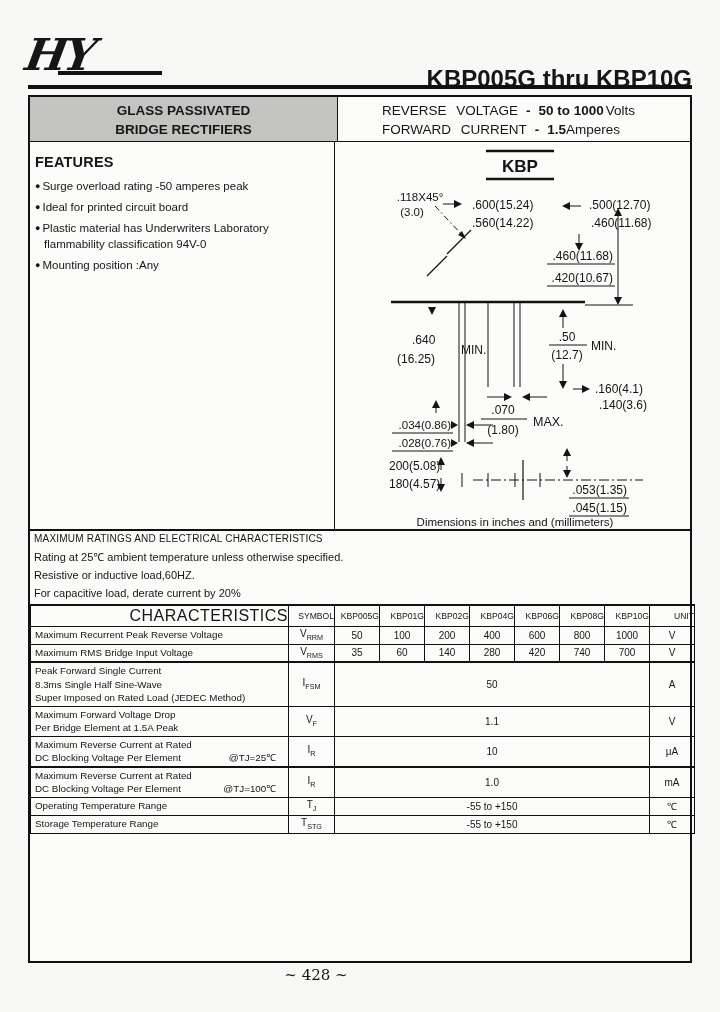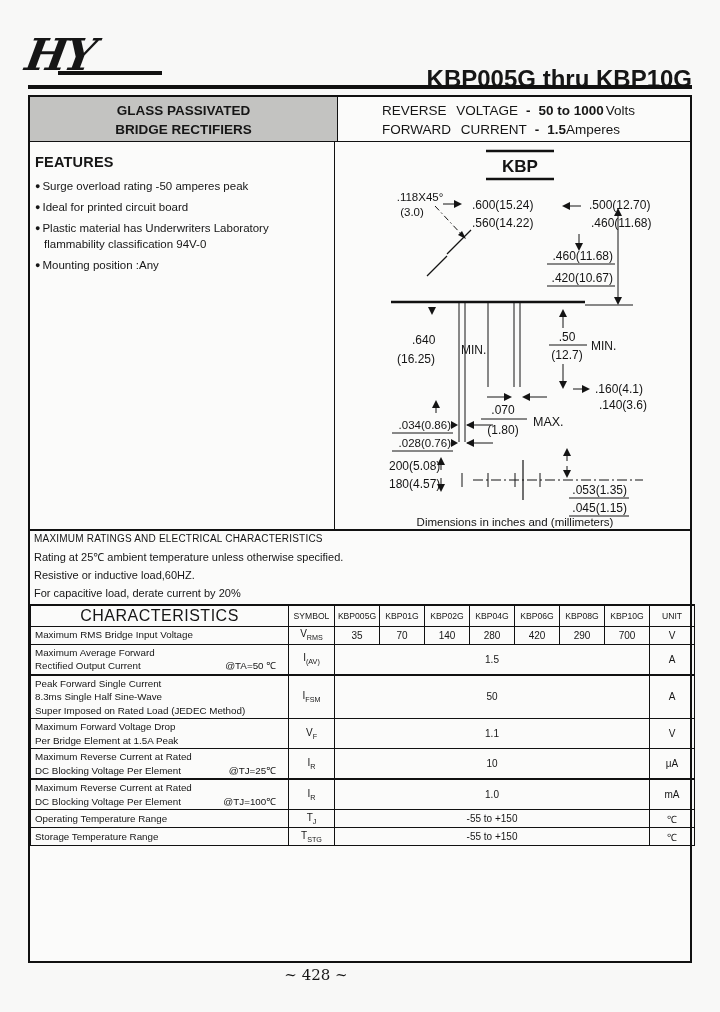--- a/index.html
+++ b/index.html
@@ -49,21 +49,21 @@
   .dthick { stroke:#111; stroke-width:2.4; fill:none; }
   .dthin { stroke:#141414; stroke-width:1; fill:none; }
   .darr { fill:#141414; stroke:none; }
   
   .ratings { border-top:2px solid #111; padding:2px 0 0 4px; }
   .ratings h1 { font-size:10px; font-weight:normal; letter-spacing:0.2px; margin-bottom:4px; }
   .ratings .rline { font-size:11px; line-height:18px; }
   
   table { border-collapse:collapse; table-layout:fixed; width:664px; margin-top:2px; }
   th, td { border:1px solid #111; }
-  thead th { border-top:2px solid #111; height:21px; font-weight:normal; }
+  thead th { border-top:2px solid #111; height:21px; font-weight:normal;text-align:right; }
   .h-char { font-size:16px; letter-spacing:0.5px; }
   .h-sm { font-size:8.6px; }
   tbody td { font-size:10px; text-align:center; }
   td.c-name { text-align:left; padding:1px 4px 1px 4px; font-size:9.8px; }
   td.c-name .cl { display:flex; justify-content:space-between; line-height:13.5px; padding-right:8px; }
   td.c-sym sub { font-size:7.2px; }
   tr.h1 td { height:18px; }
   #ratings-table tbody tr:nth-child(3) td { border-top:2px solid #111; }
   #ratings-table tbody tr:nth-child(6) td { border-top:2px solid #111; }
   
@@ -284,46 +284,48 @@
           <th class="h-sm">KBP06G</th>
           <th class="h-sm">KBP08G</th>
           <th class="h-sm">KBP10G</th>
           <th class="h-sm">UNIT</th>
         </tr>
       </thead>
       <tbody>
           <tr class="h1">
             <td class="c-name">
               <div class="cl">
+                <span>Maximum Recurrent Peak Reverse Voltage</span>
+              </div>
+            </td>
+            <td class="c-sym"><span>V</span><sub>RRM</sub></td>
+            <td class="c-val">50</td>
+            <td class="c-val">100</td>
+            <td class="c-val">200</td>
+            <td class="c-val">400</td>
+            <td class="c-val">600</td>
+            <td class="c-val">800</td>
+            <td class="c-val">1000</td>
+            <td class="c-unit">V</td>
+          </tr>
+          <tr class="h1">
+            <td class="c-name">
+              <div class="cl">
                 <span>Maximum RMS Bridge Input Voltage</span>
               </div>
             </td>
             <td class="c-sym"><span>V</span><sub>RMS</sub></td>
             <td class="c-val">35</td>
-            <td class="c-val">70</td>
+            <td class="c-val">60</td>
             <td class="c-val">140</td>
             <td class="c-val">280</td>
             <td class="c-val">420</td>
-            <td class="c-val">290</td>
+            <td class="c-val">740</td>
             <td class="c-val">700</td>
             <td class="c-unit">V</td>
-          </tr>
-          <tr>
-            <td class="c-name">
-              <div class="cl">
-                <span>Maximum Average Forward</span>
-              </div>
-              <div class="cl">
-                <span>Rectified Output Current</span>
-                <span>@TA=50 ℃</span>
-              </div>
-            </td>
-            <td class="c-sym"><span>I</span><sub>(AV)</sub></td>
-            <td class="c-val" colspan="7">1.5</td>
-            <td class="c-unit">A</td>
           </tr>
           <tr>
             <td class="c-name">
               <div class="cl">
                 <span>Peak Forward Single Current</span>
               </div>
               <div class="cl">
                 <span>8.3ms Single Half Sine-Wave</span>
               </div>
               <div class="cl">

